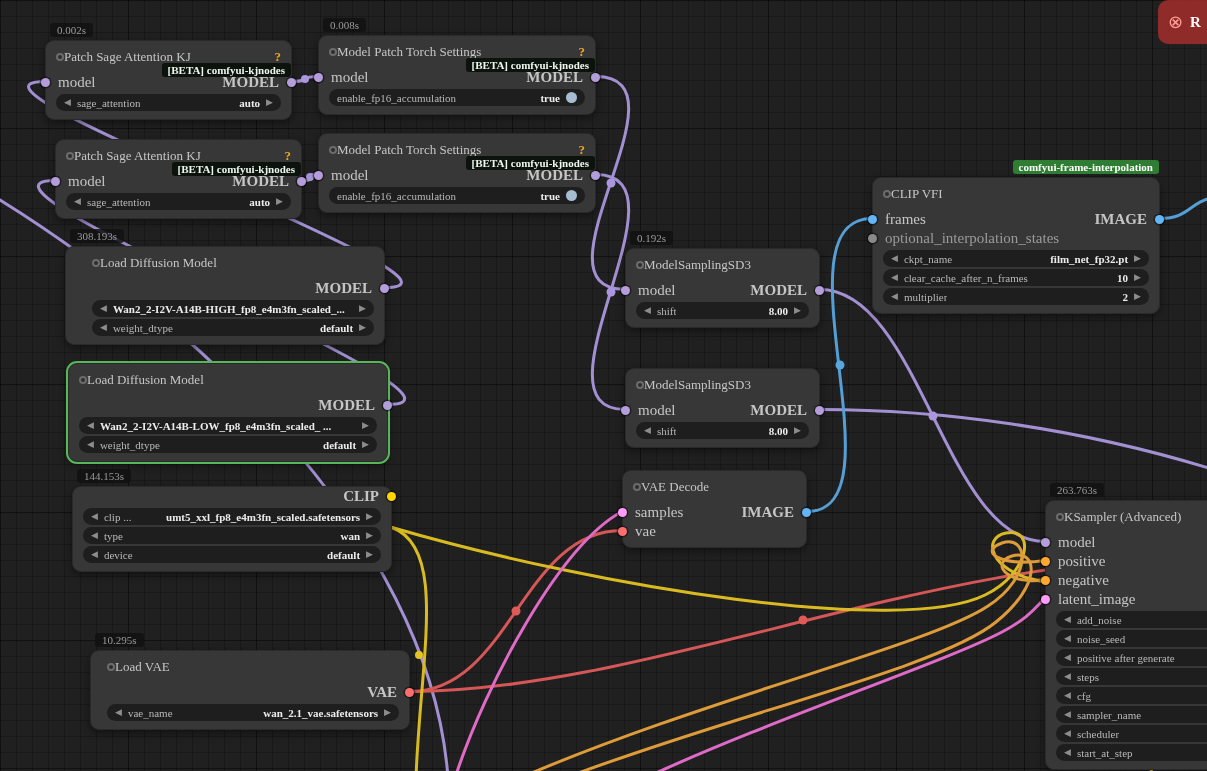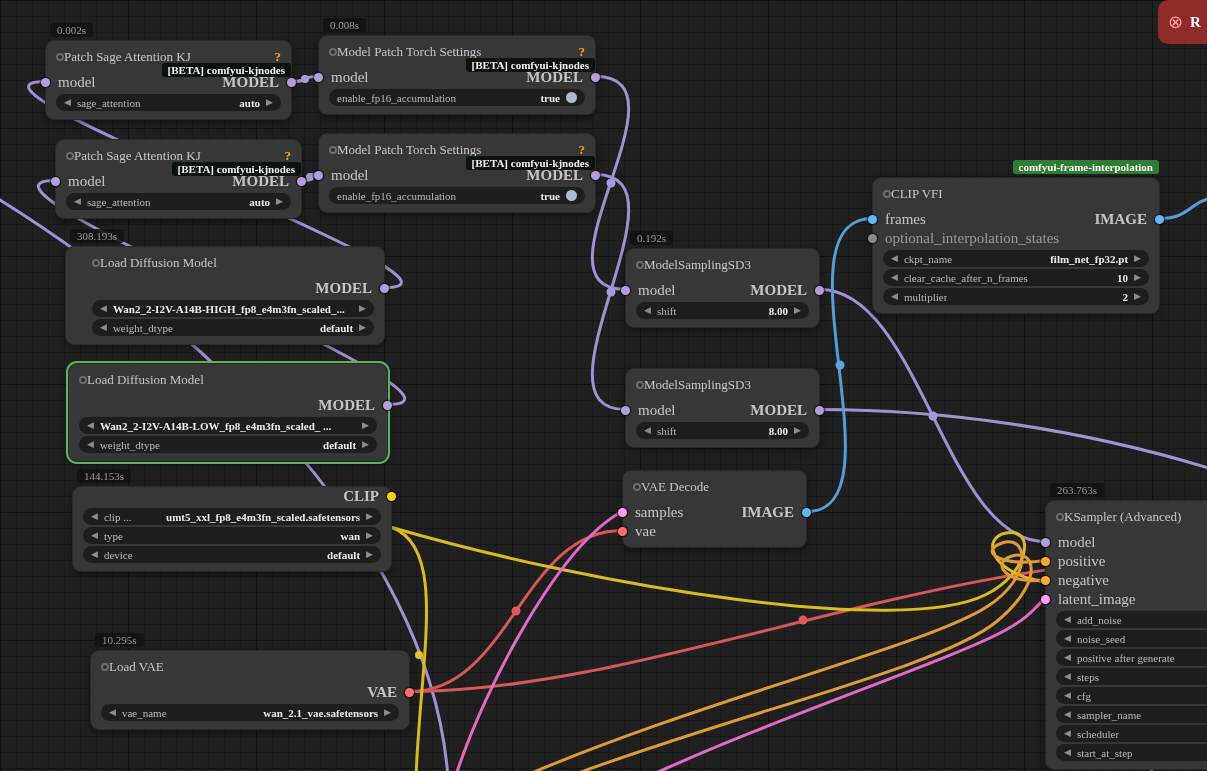--- a/index.html
+++ b/index.html
@@ -275,21 +275,21 @@
       <span class="warr">▶</span>
     </div>
     <div class="widget">
       <span class="warr">◀</span>
       <span class="wlabel">device</span>
       <span class="wvalue right">default</span>
       <span class="warr">▶</span>
     </div>
   </div>
 
-  <div class="node" style="left:90px;top:650px;width:320px;">
+  <div class="node" style="left:90px;top:650px;width:320px;padding-left:6px;">
     <div class="timer">10.295s</div>
     <div class="node-title">
       <span class="ndot"></span>
       <span>Load VAE</span>
     </div>
     <div class="port-row">
       <span class="out-label">VAE</span>
       <span class="pdot out pd-vae"></span>
     </div>
     <div class="widget">

